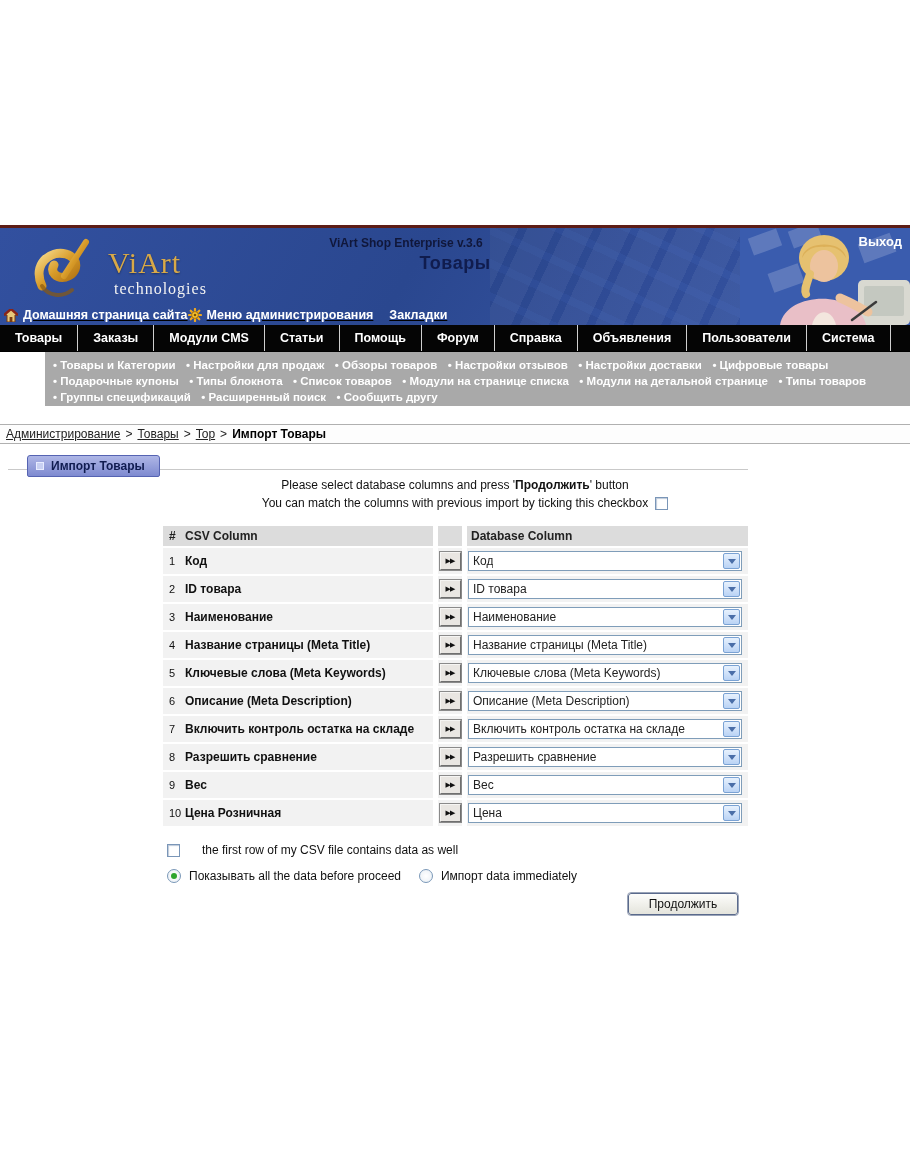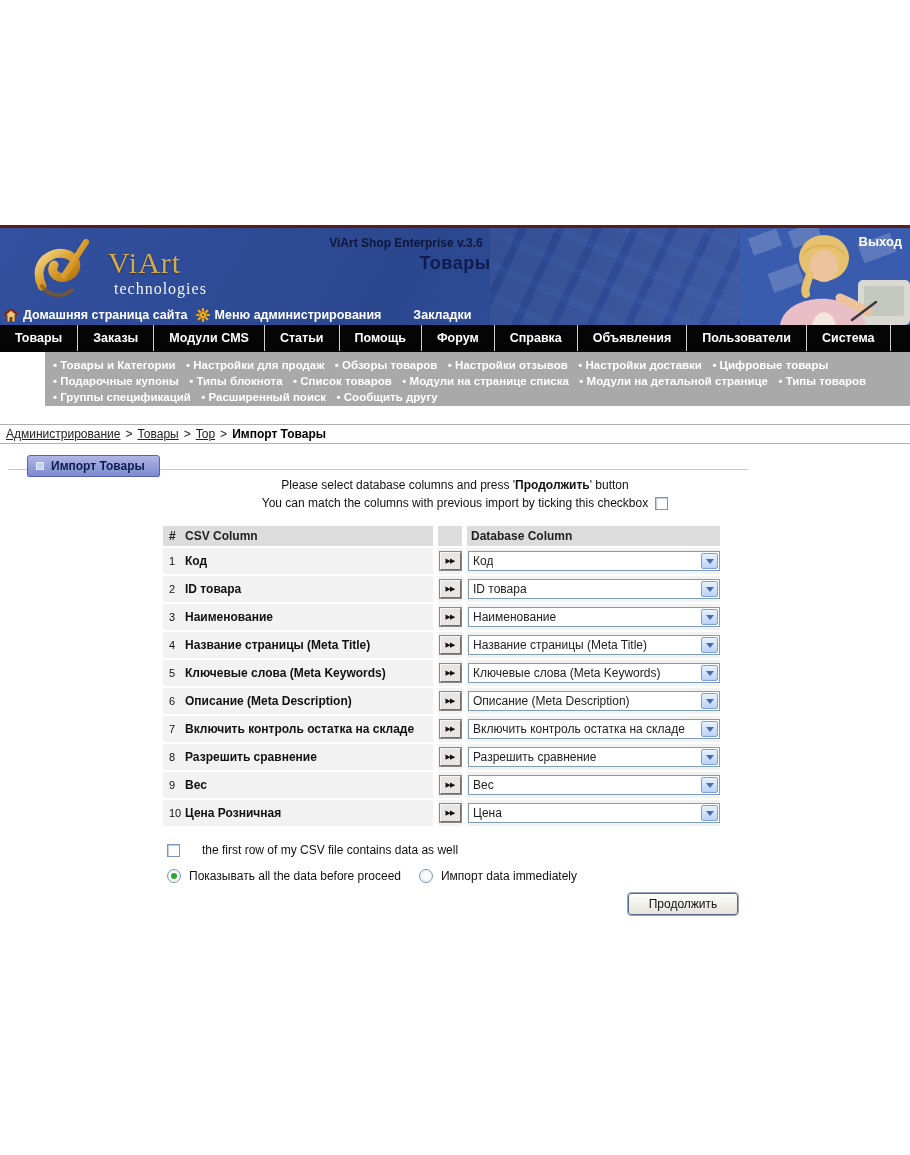--- a/index.html
+++ b/index.html
@@ -23,21 +23,21 @@
   .brand-sub { position:absolute; left:86px; top:48px; font-family:"Liberation Serif", serif;
     font-size:16px; color:#f2f2f2; letter-spacing:1px; }
   .hdr-version { position:absolute; left:0; top:8px; width:812px; text-align:center;
     font-size:12px; font-weight:bold; color:#10173a; }
   .hdr-title { position:absolute; left:0; top:25px; width:910px; text-align:center;
     font-size:18px; font-weight:bold; color:#101c4e; letter-spacing:.5px; }
   .photo { position:absolute; right:0; top:0; width:170px; height:100%; }
   .logout { position:absolute; right:8px; top:6px; font-size:13px; font-weight:bold;
     color:#ffffff; cursor:pointer; z-index:5; }
   .quick-links { position:absolute; left:4px; bottom:3px; display:flex; align-items:flex-start;
-    gap:8px; z-index:4; }
+    gap:0; z-index:4;text-decoration:underline; }
   .ql-item { display:flex; align-items:center; gap:5px; color:#fff; font-weight:bold;
     font-size:12.5px; cursor:pointer; }
   .ql-gap { width:16px; }
 
   
   .nav { position:absolute; left:0; top:325px; width:910px; height:27px; background:#050505;
     display:flex; align-items:stretch; border-bottom:1px solid #000; }
   .nav-item { color:#fff; font-weight:bold; font-size:12.5px; display:flex; align-items:center;
     padding:0 15px; border-right:1px solid #cfcfcf; cursor:pointer; white-space:nowrap; }
 
@@ -71,21 +71,21 @@
     align-items:center; gap:7px; font-size:12px; color:#111;margin-left:10px; }
   .cb { width:13px; height:13px; background:#fff; border:1px solid #7a96b8; box-shadow:inset 1px 1px 1px rgba(90,120,160,.4); cursor:pointer; }
 
   
   .map-table { position:absolute; left:163px; top:526px; width:585px; }
   .mrow { display:flex; column-gap:5px; margin-bottom:2px; }
   .mrow.hdr .blk { background:#dcdcdc; height:20px; }
   .blk { display:flex; align-items:center; }
   .blk1 { width:270px; background:#f2f2f2; height:26px; }
   .blk2 { width:24px; background:#f2f2f2; height:26px; justify-content:center; }
-  .blk3 { width:253px; background:#f2f2f2; height:26px; }
+  .blk3 { width:281px; background:#f2f2f2; height:26px; }
   .mrow.hdr .blk1, .mrow.hdr .blk2, .mrow.hdr .blk3 { height:20px; background:#dcdcdc; }
   .cell-num { width:22px; padding-left:6px; font-size:11px; color:#111; }
   .cell-csv { font-size:12px; font-weight:bold; color:#111; }
   .hdr .cell-num, .hdr .cell-csv, .hdr .cell-db { font-weight:bold; font-size:12px; color:#222; }
   .cell-db { padding-left:4px; font-size:12px; }
   .fwd-btn { width:21px; height:18px; background:#e9e6e2; border:1px solid;
     border-color:#f6f5f3 #6f6f6f #6f6f6f #f6f5f3; outline:1px solid #8a8a8a;
     font-size:7px; letter-spacing:-1px; color:#111; display:flex; align-items:center;
     justify-content:center; cursor:pointer; }
   .xp-select { width:274px; height:20px; background:#fff; border:1px solid #7f9db9;

